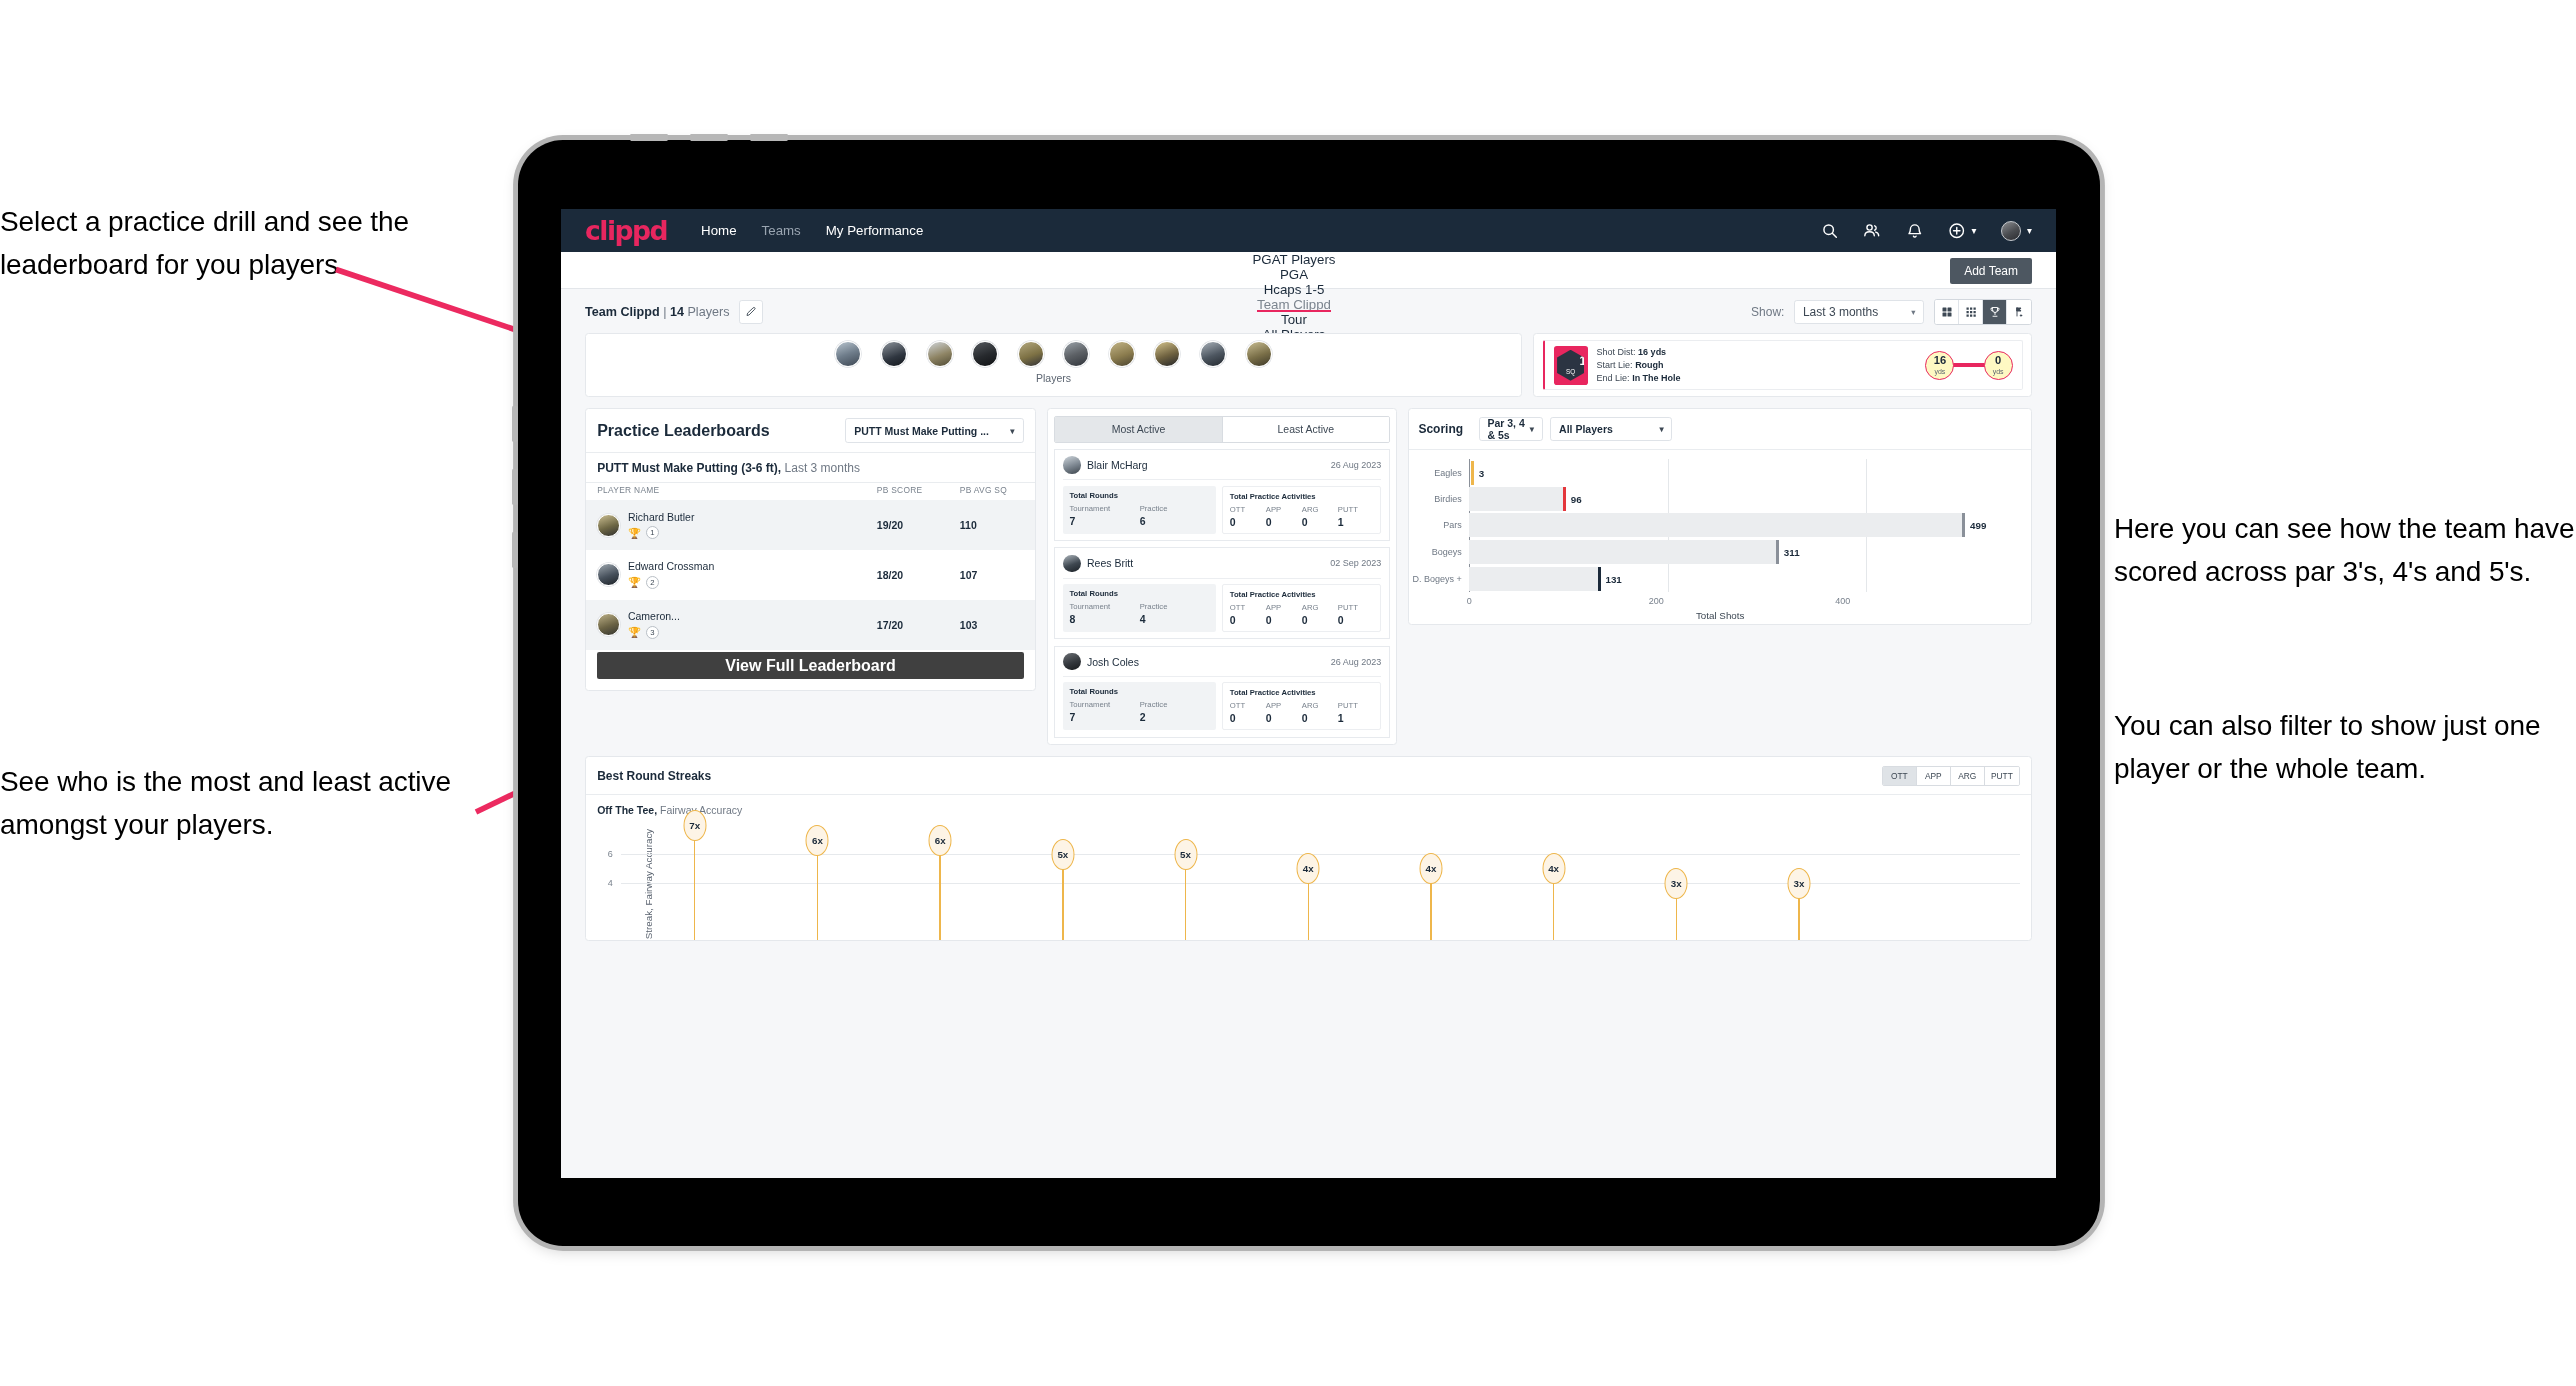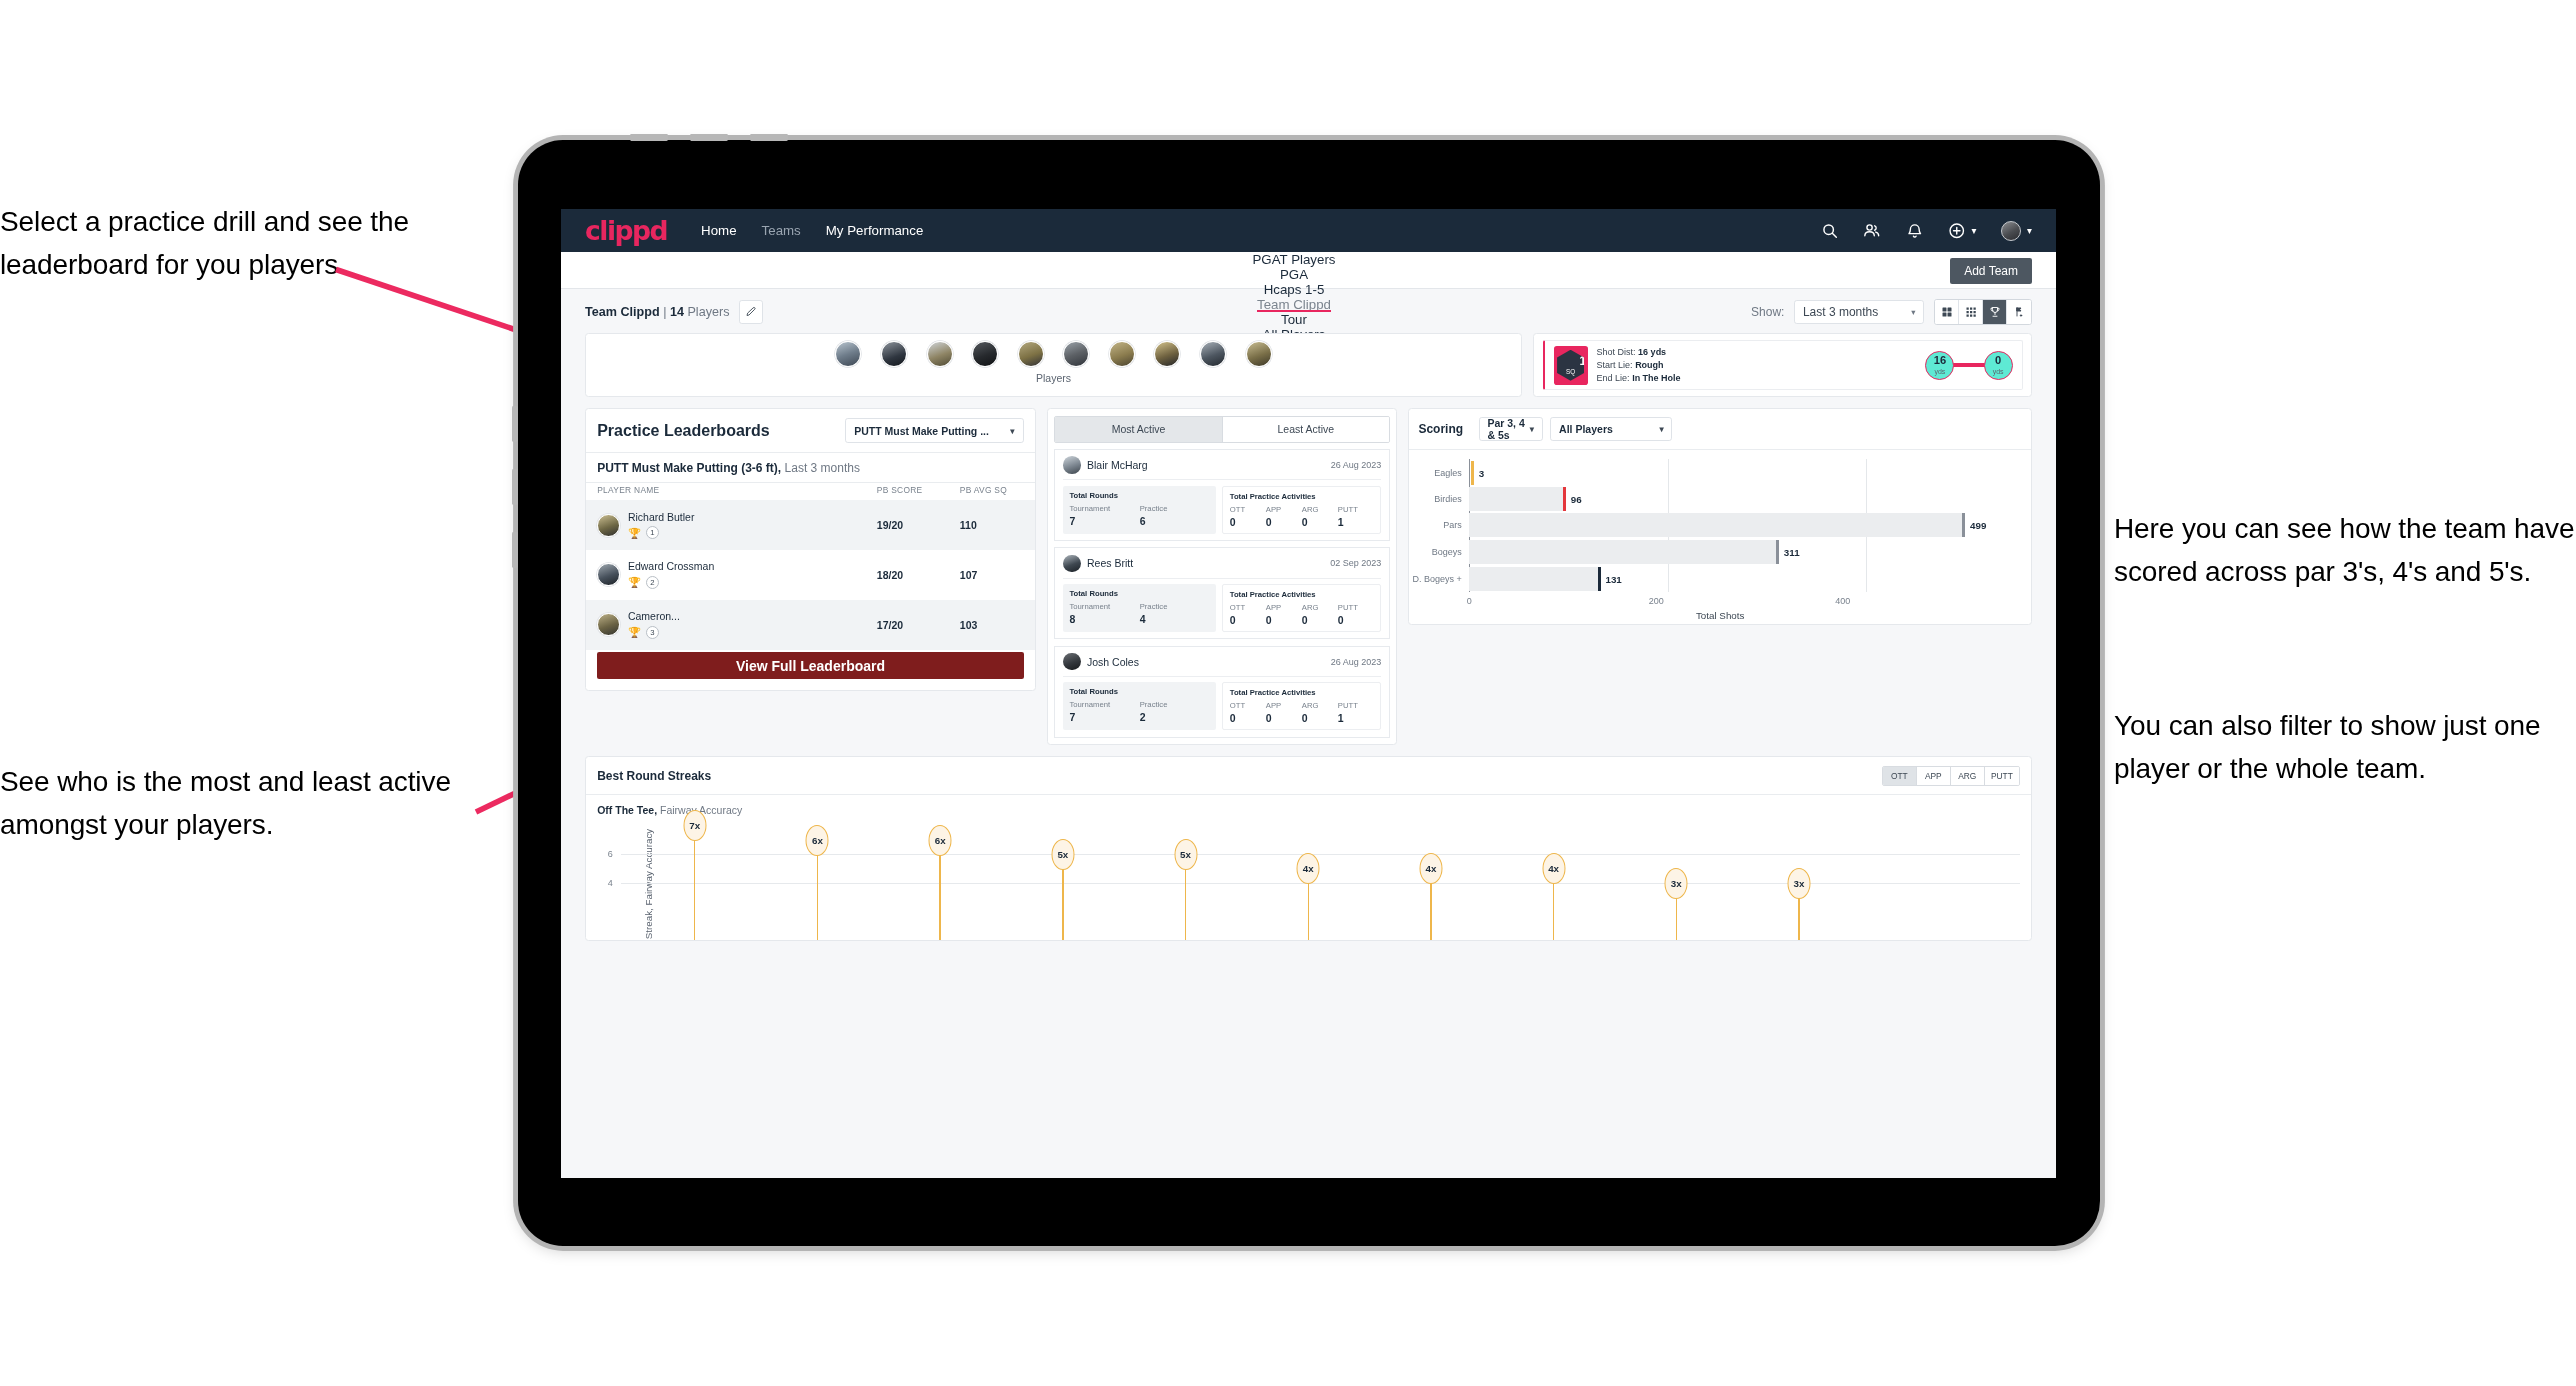--- a/index.html
+++ b/index.html
@@ -157,21 +157,21 @@
     display: flex; flex-direction: column; align-items: center; justify-content: center;
     color: #fff; line-height: 1;
   }
   #sq-hex .hv { font-size: 12px; font-weight: 700; margin-left: 38px; }
   #sq-hex .hl { font-size: 6.3px; margin-top: 1.4px; }
   #shot-lines { font-size: 9px; color: #3d4854; line-height: 1.42; }
   #shot-lines b { font-weight: 700; color: #1b2a3a; }
   #dist-viz { margin-left: auto; display: flex; align-items: center; }
   .dball {
     width: 29px; height: 29px; border-radius: 50%; border: 1.4px solid #e8265f;
-    background: #5eead4; display: flex; flex-direction: column;
+    background: #fef9c3; display: flex; flex-direction: column;
     align-items: center; justify-content: center; line-height: 1; z-index:2;
   }
   .dball .dv { font-size: 11.2px; font-weight: 700; color: #1b2a3a; }
   .dball .du { font-size: 7px; color: #5b6470; margin-top: 1.4px; }
   #dist-line { width: 32px; height: 3.5px; background: #e8265f; margin: 0 -1.4px; }
 
   
   #mid-row { display: flex; gap: 11.2px; padding: 0 24px 11.2px 24px; align-items: flex-start; }
 
   
@@ -200,22 +200,22 @@
   .lb-name { font-size: 10.5px; color: #1b2a3a; }
   .lb-meta { display: flex; align-items: center; gap: 4.9px; margin-top: 3.5px; }
   .trophy { font-size: 10.5px; line-height: 1; }
   .rankpill {
     width: 13.3px; height: 13.3px; border-radius: 50%; border: 0.7px solid #b9bfc6;
     background: #fff; font-size: 7.7px; color: #3d4854;
     display: flex; align-items: center; justify-content: center;
   }
   .lb-val { font-size: 10.5px; font-weight: 700; color: #1b2a3a; }
   #view-full {
-    margin: 2.8px 11.2px 11.2px 11.2px; height: 26.6px; background: #7f1d1d; color: #fff;
-    border: 0; border-radius: 2.1px; font-size: 14px; font-weight: 700; width: calc(100% - 22.4px);
+    margin: 2.8px 11.2px 11.2px 11.2px; height: 26.6px; background: #404040; color: #fff;
+    border: 0; border-radius: 2.1px; font-size: 16px; font-weight: 700; width: calc(100% - 22.4px);
     font-family: "Liberation Sans", sans-serif;
   }
 
   
   #act-card { flex: 0 0 350px; padding: 6.3px; }
   #act-tabs { display: flex; border: 0.7px solid #d8dce1; border-radius: 2.1px; overflow: hidden; }
   .act-tab {
     flex: 1; height: 25px; display: flex; align-items: center; justify-content: center;
     font-size: 10.5px; color: #3d4854; background: #fff;
   }

